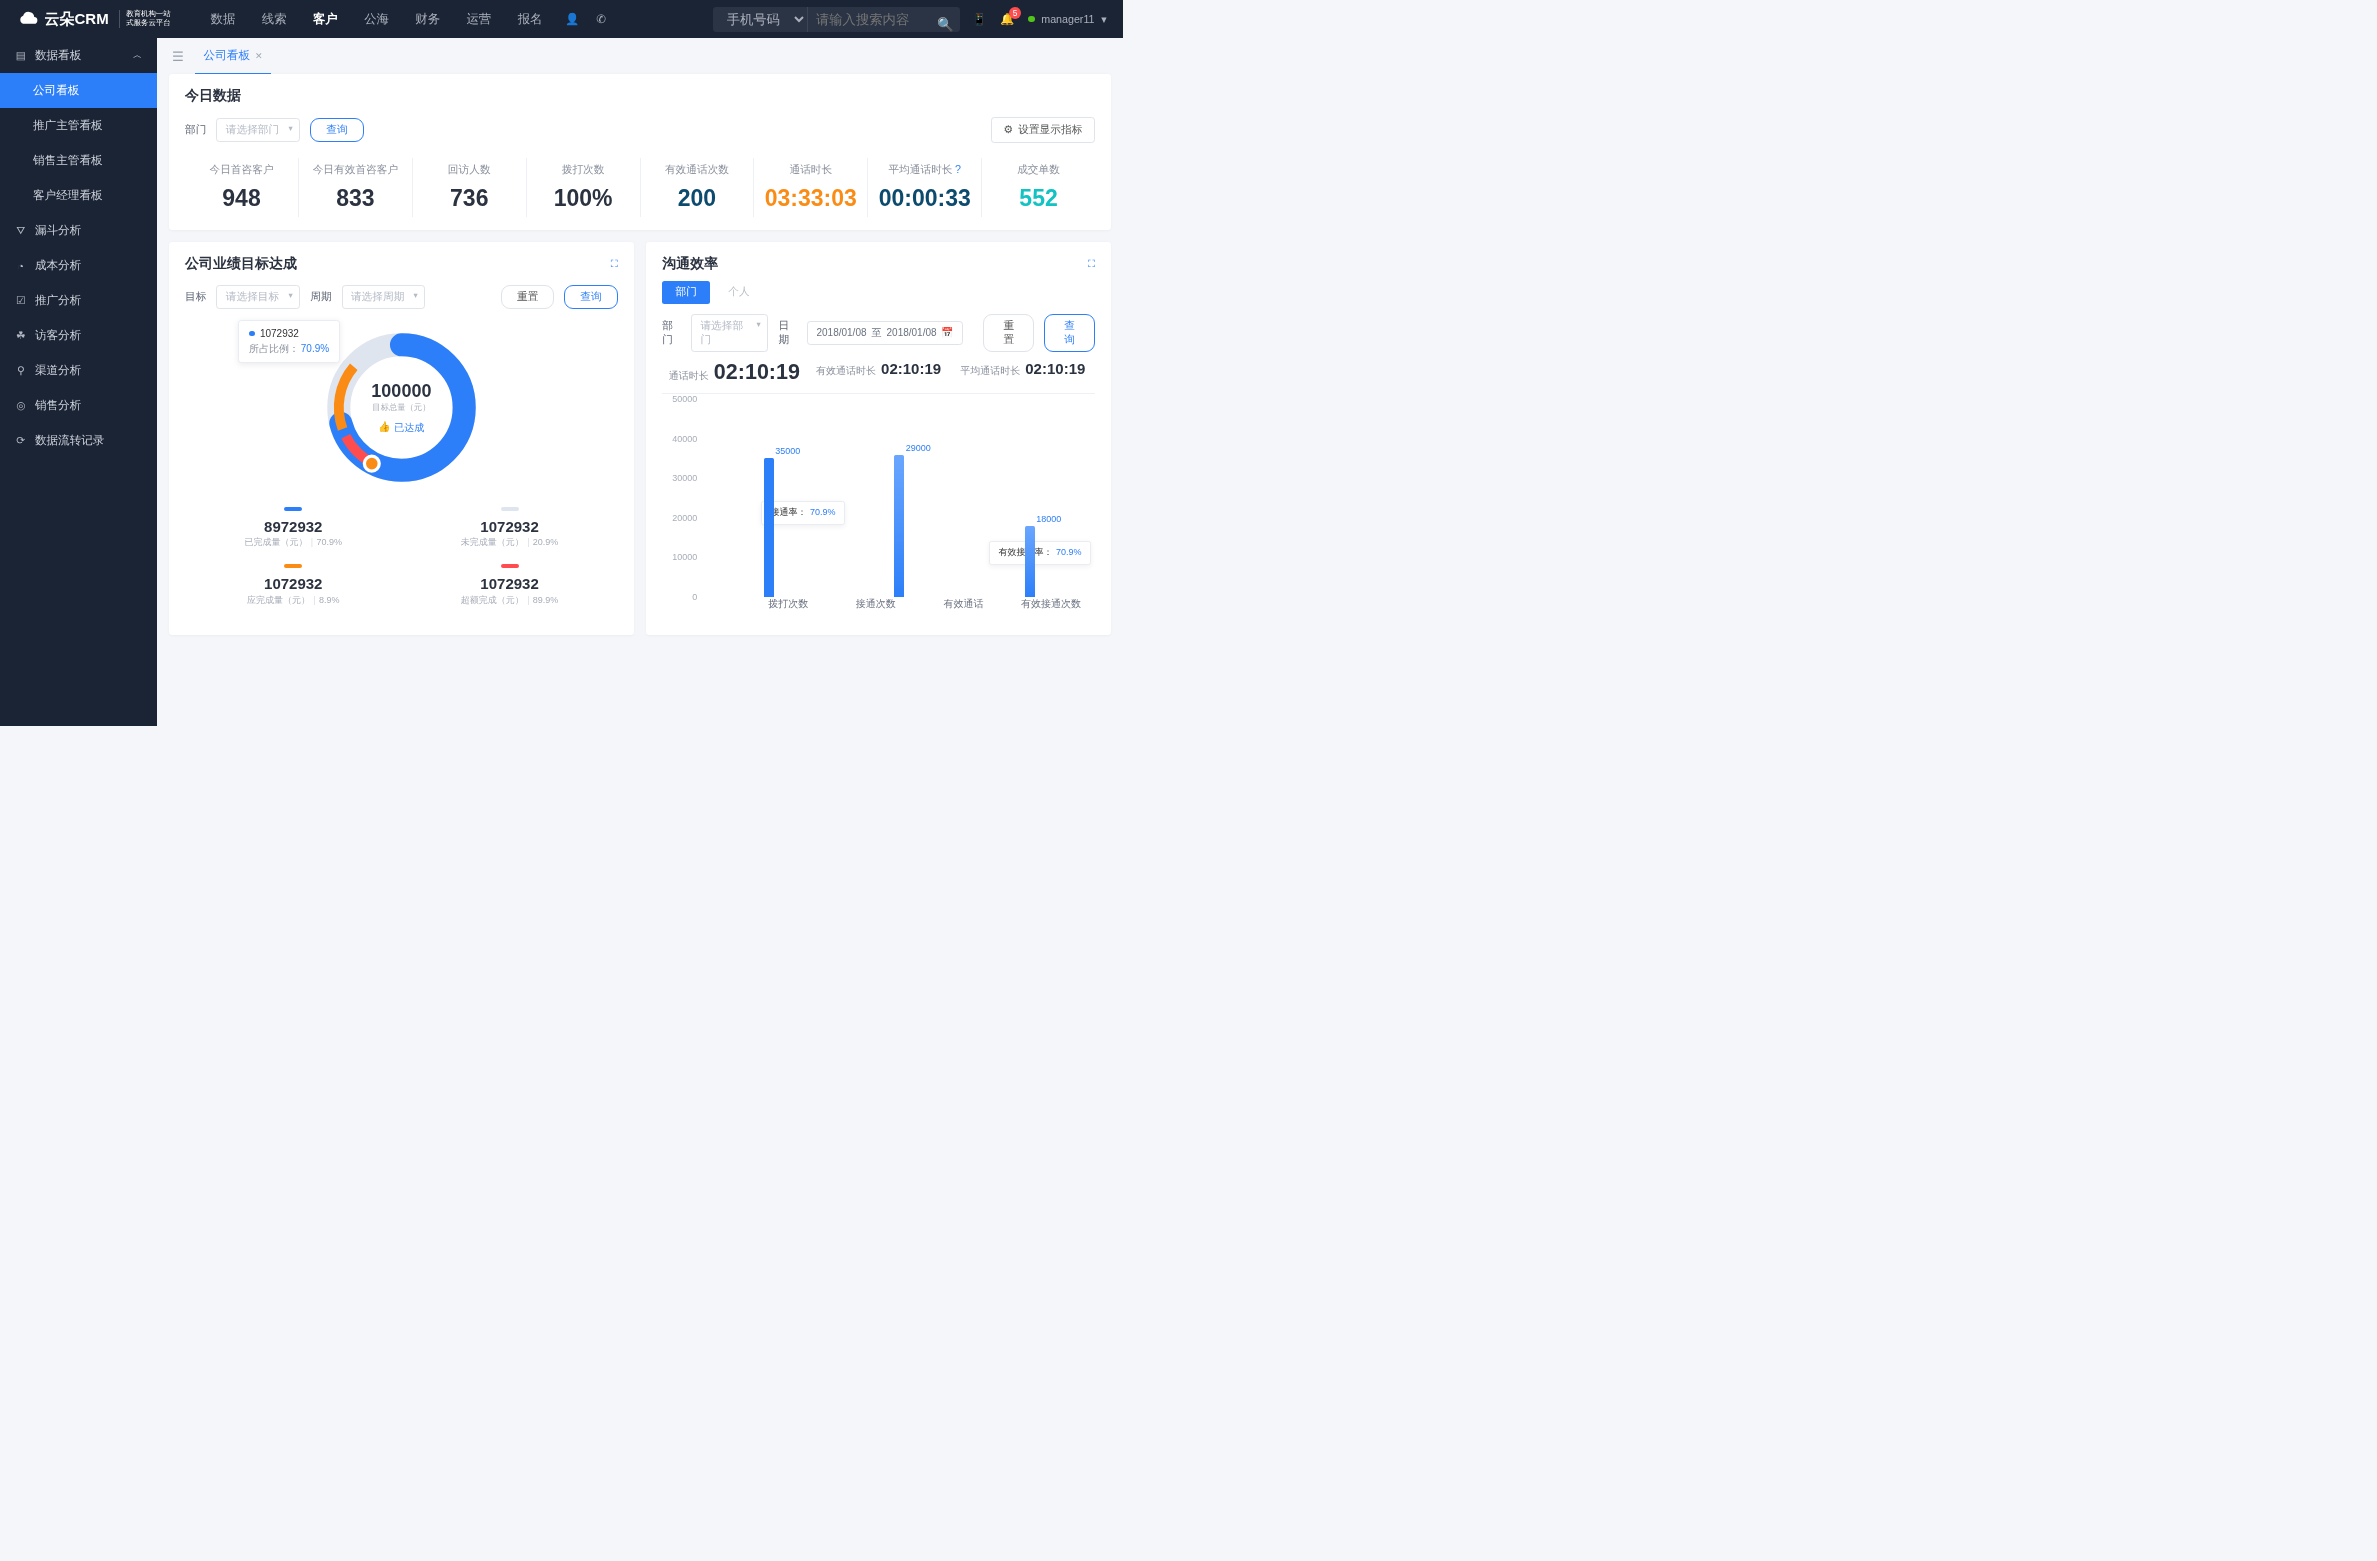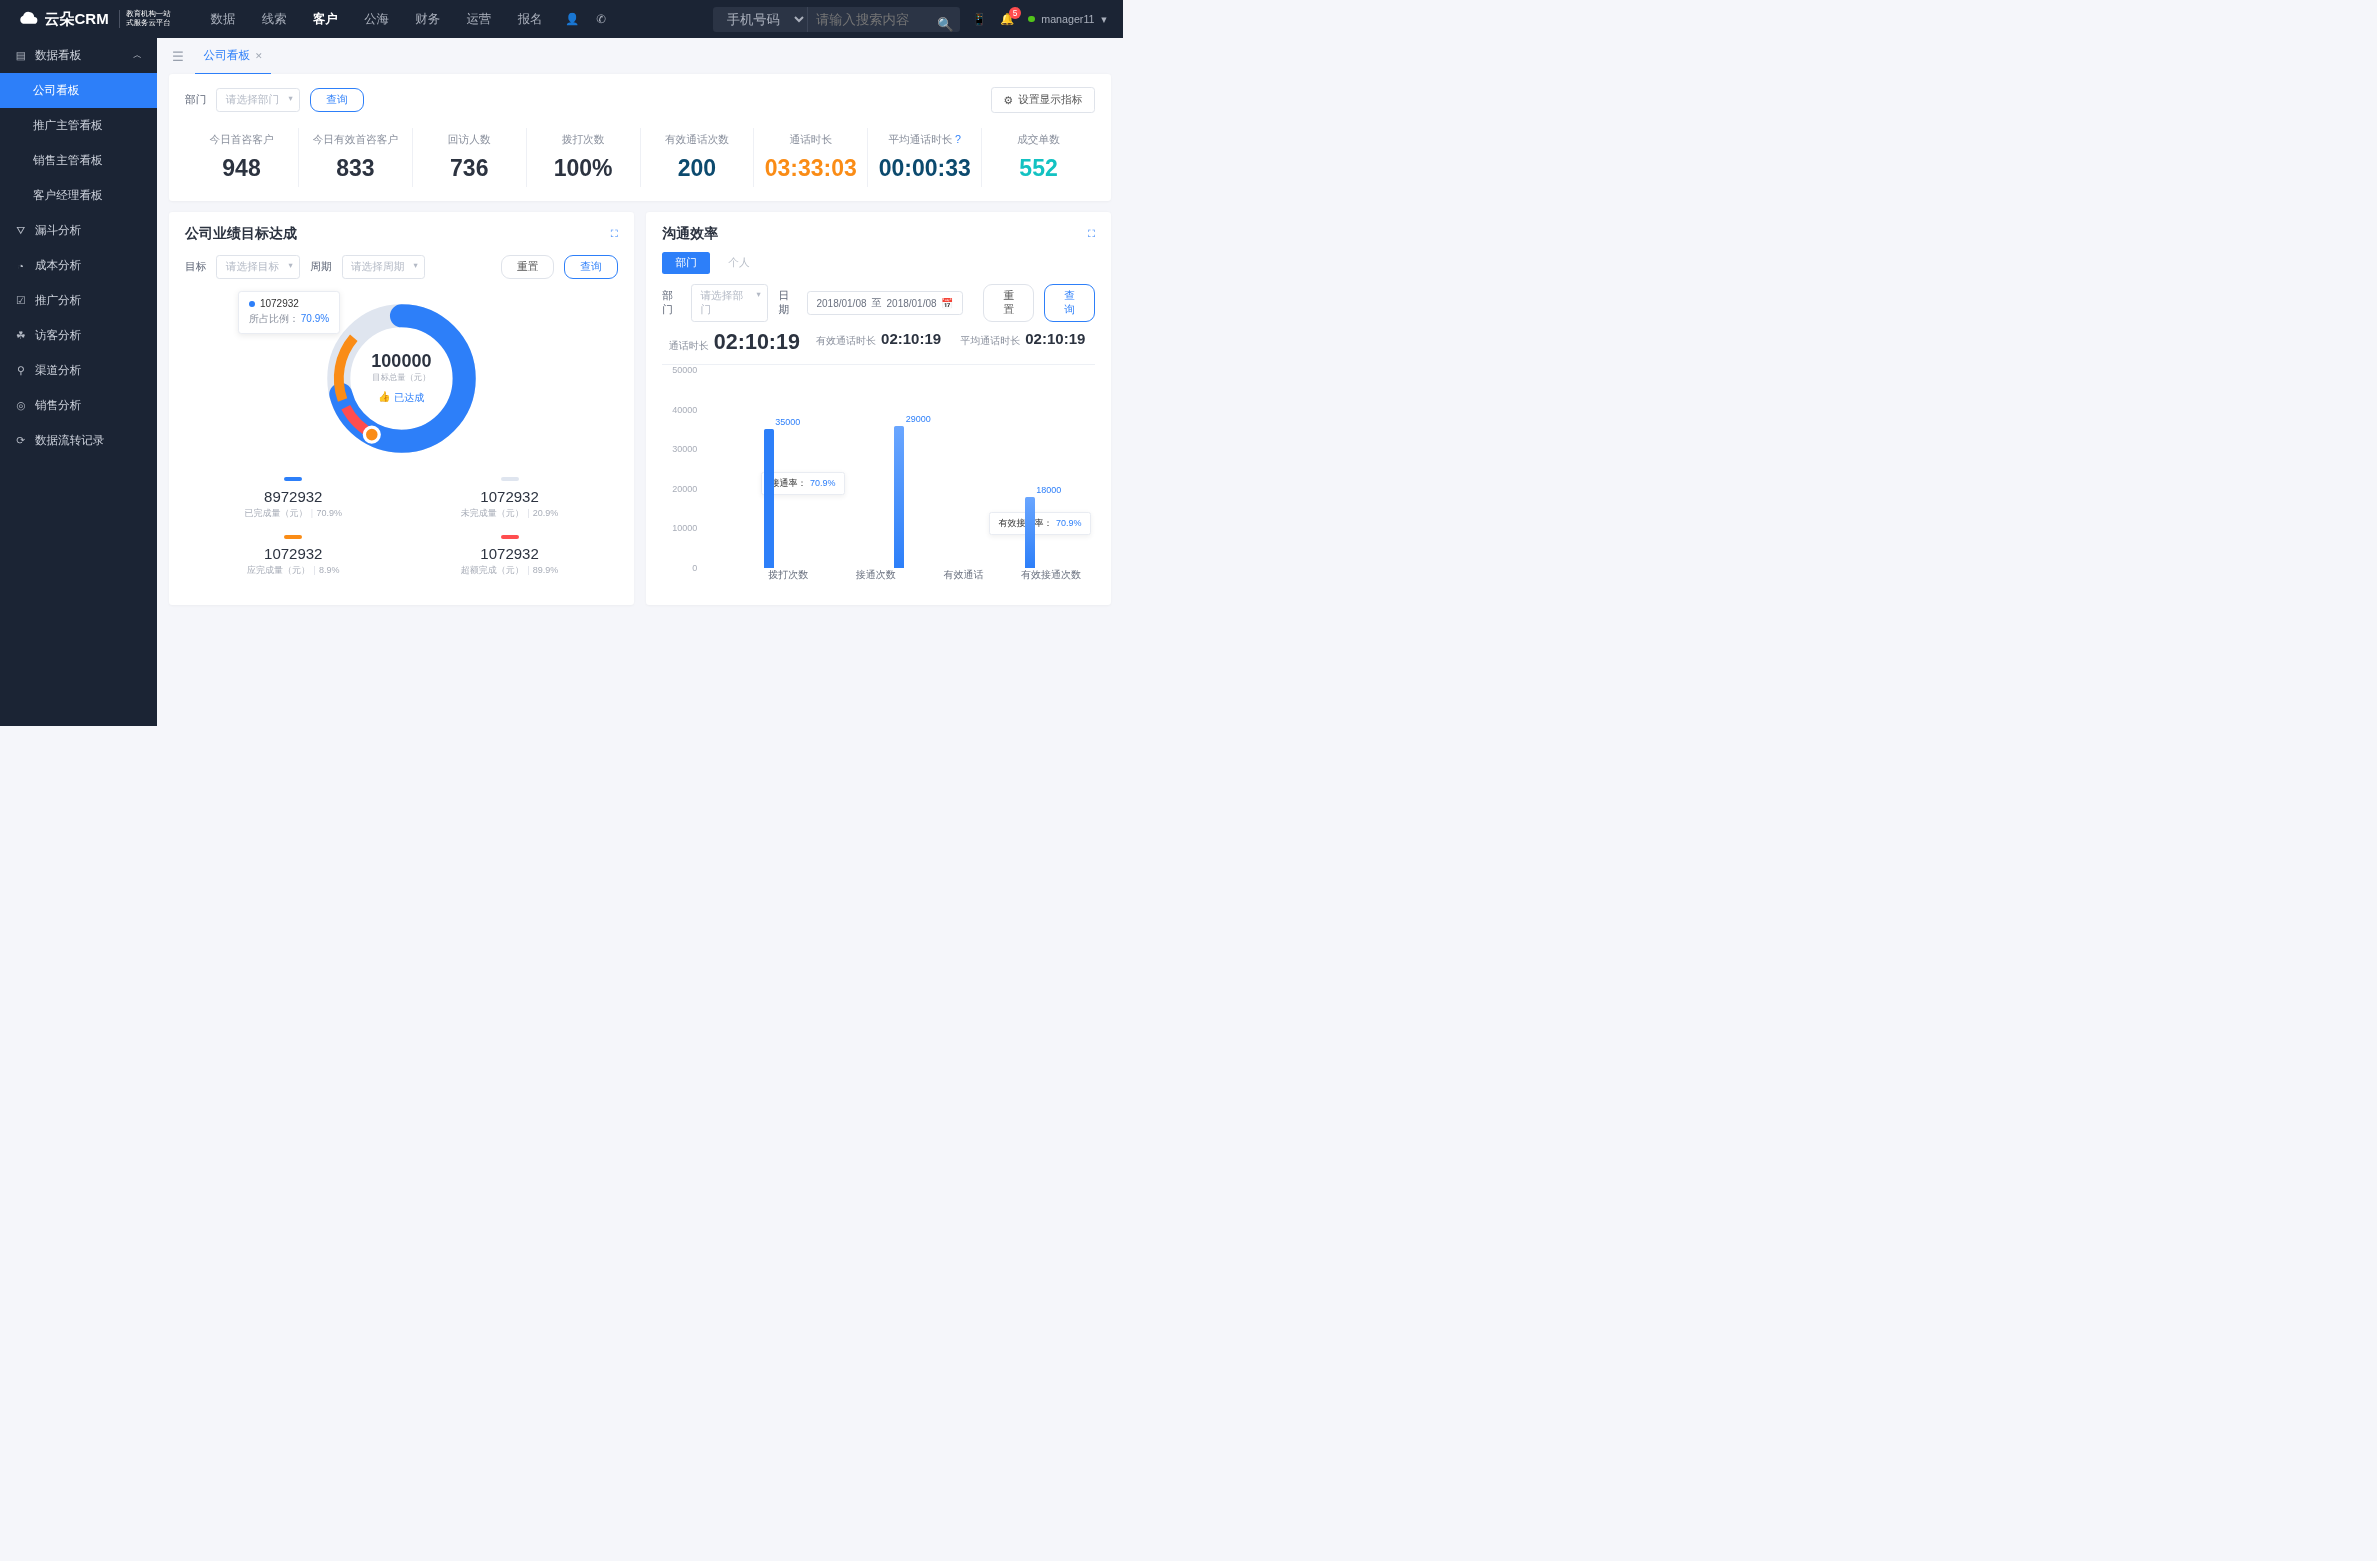--- a/index.html
+++ b/index.html
@@ -74,21 +74,21 @@
 .donut-center .st { margin-top: 8.3px; color: #2d7ff9; font-size: 10px; display: flex; gap: 3.3px; justify-content: center; }
 .tooltip { position: absolute; top: 11.6px; left: 53px; background: #fff; border: 0.8px solid #e9ecf2; border-radius: 3.3px; padding: 6.6px 10px; box-shadow: 0 1.7px 6.6px rgba(0,0,0,0.08); font-size: 10px; }
 .tooltip .row1 { display: flex; gap: 5px; align-items: center; }
 .tp-dot { width: 5.8px; height: 5.8px; border-radius: 50%; background: #2d7ff9; }
 .tooltip .row2 { color: #8a909d; margin-top: 2.5px; }
 .tooltip .row2 .v { color: #2d7ff9; margin-left: 1.7px; }
 
 .legend-row { display: flex; }
 .legend-col { flex: 1; text-align: center; }
 .legend-dash { width: 18px; height: 4.1px; border-radius: 2.5px; margin: 0 auto 6.6px; }
-.legend-val { font-weight: 400; font-size: 15px; color: #2c3340; }
+.legend-val { font-weight: 700; font-size: 15px; color: #2c3340; }
 .legend-sub { font-size: 9px; color: #a8adb8; margin-top: 1.7px; }
 .legend-sub .sep { margin: 0 3.3px; color: #dcdfe6; }
 
 .seg { display: flex; gap: 5px; }
 .seg .s { padding: 4.1px 13.2px; border-radius: 2.5px; font-size: 10.7px; cursor: pointer; }
 .seg .s.active { background: #2d7ff9; color: #fff; }
 .seg .s.inactive { color: #b7bdc7; }
 
 .eff-head { display: flex; padding: 8.3px 0; }
 .eff-h { flex: 1; text-align: center; font-size: 10px; color: #8a909d; display: flex; gap: 5px; justify-content: center; align-items: baseline; }
@@ -198,20 +198,21 @@
   <div class="main">
     <div class="tabs-bar">
       <span class="burger">☰</span>
       <div class="tab">
         <span>公司看板</span>
         <span class="tab-x">✕</span>
       </div>
     </div>
 
     <div class="card">
+      <div class="card-title">今日数据</div>
       <div class="filter-row">
         <span class="lbl">部门</span>
         <div class="sel">请选择部门</div>
         <button class="btn btn-primary">查询</button>
         <div style="margin-left:auto"></div>
         <button class="btn-outline">
           <span>⚙</span>
           <span>设置显示指标</span>
         </button>
       </div>

